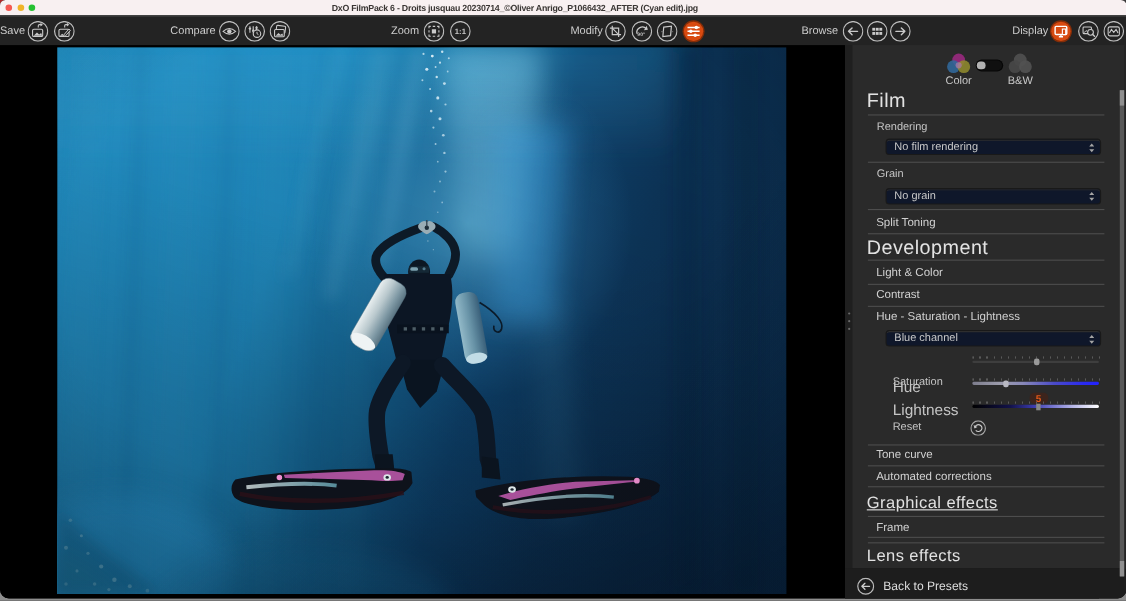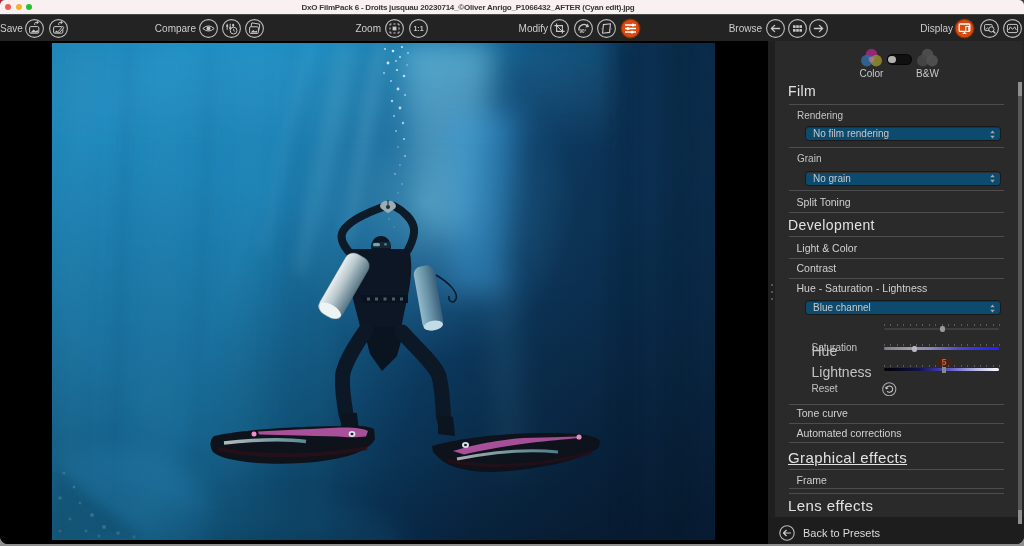--- a/index.html
+++ b/index.html
@@ -18,26 +18,26 @@
   #toolbar { left:0; top:14px; width:1024px; height:27px; background:#232323;
     border-top:1px solid #484848; }
   .tb-label { top:0; height:27px; line-height:27px; font-size:10px; color:#cdcdcd; }
   .tb-btn { top:4px; width:19px; height:19px; }
   #canvas { left:0; top:41px; width:768px; height:503px; background:#000; }
   #panel { left:768px; top:41px; width:256px; height:476px; background:#2a2a2a; }
   #gutter { left:0; top:0; width:7px; height:476px; background:#1f1f1f; }
   .gdot { left:2.5px; width:2px; height:2px; border-radius:50%; background:#6a6a6a; }
   #bottombar { left:768px; top:517px; width:276px; height:27px; background:#1d1d1d; }
   .sep { left:21px; width:215px; height:1px; background:#4d4d4d; }
-  .hdr { left:20px; font-size:14px; color:#e2e2e2; letter-spacing:0.4px; height:17px; line-height:17px; }
+  .hdr { left:20px; font-size:18px; color:#e2e2e2; letter-spacing:0.4px; height:17px; line-height:17px; }
   .row { left:28.5px; font-size:10.5px; color:#d0d0d0; height:12px; line-height:12px; }
   .lbl { font-size:10px; color:#c4c4c4; height:12px; line-height:12px; }
   .ticks { width:115.5px; height:1.6px;
     background:repeating-linear-gradient(to right,#5a5a5a 0 1px,transparent 1px 6.4px); }
-  .dd { left:37px; width:196px; height:15px; background:#0c4a6e; border-radius:3.5px;
+  .dd { left:37px; width:196px; height:15px; background:#0f172a; border-radius:3.5px;
     border:1px solid #191919; box-shadow:inset 0 1px 0 #2e2e2e; }
   .dd span { position:absolute; left:7px; top:0; line-height:14px; font-size:10px; color:#c8c8c8; }
   .dd svg { position:absolute; right:4px; top:2.5px; }
   #scrollbar { left:1018px; top:82px; width:3.5px; height:442px; background:#585858; }
   .sb-cap { left:0; width:3.5px; background:#8f8f8f; }
 </style>
 </head>
 <body>
 <div id="stage">
   <div id="corner-tl" class="abs"></div>

